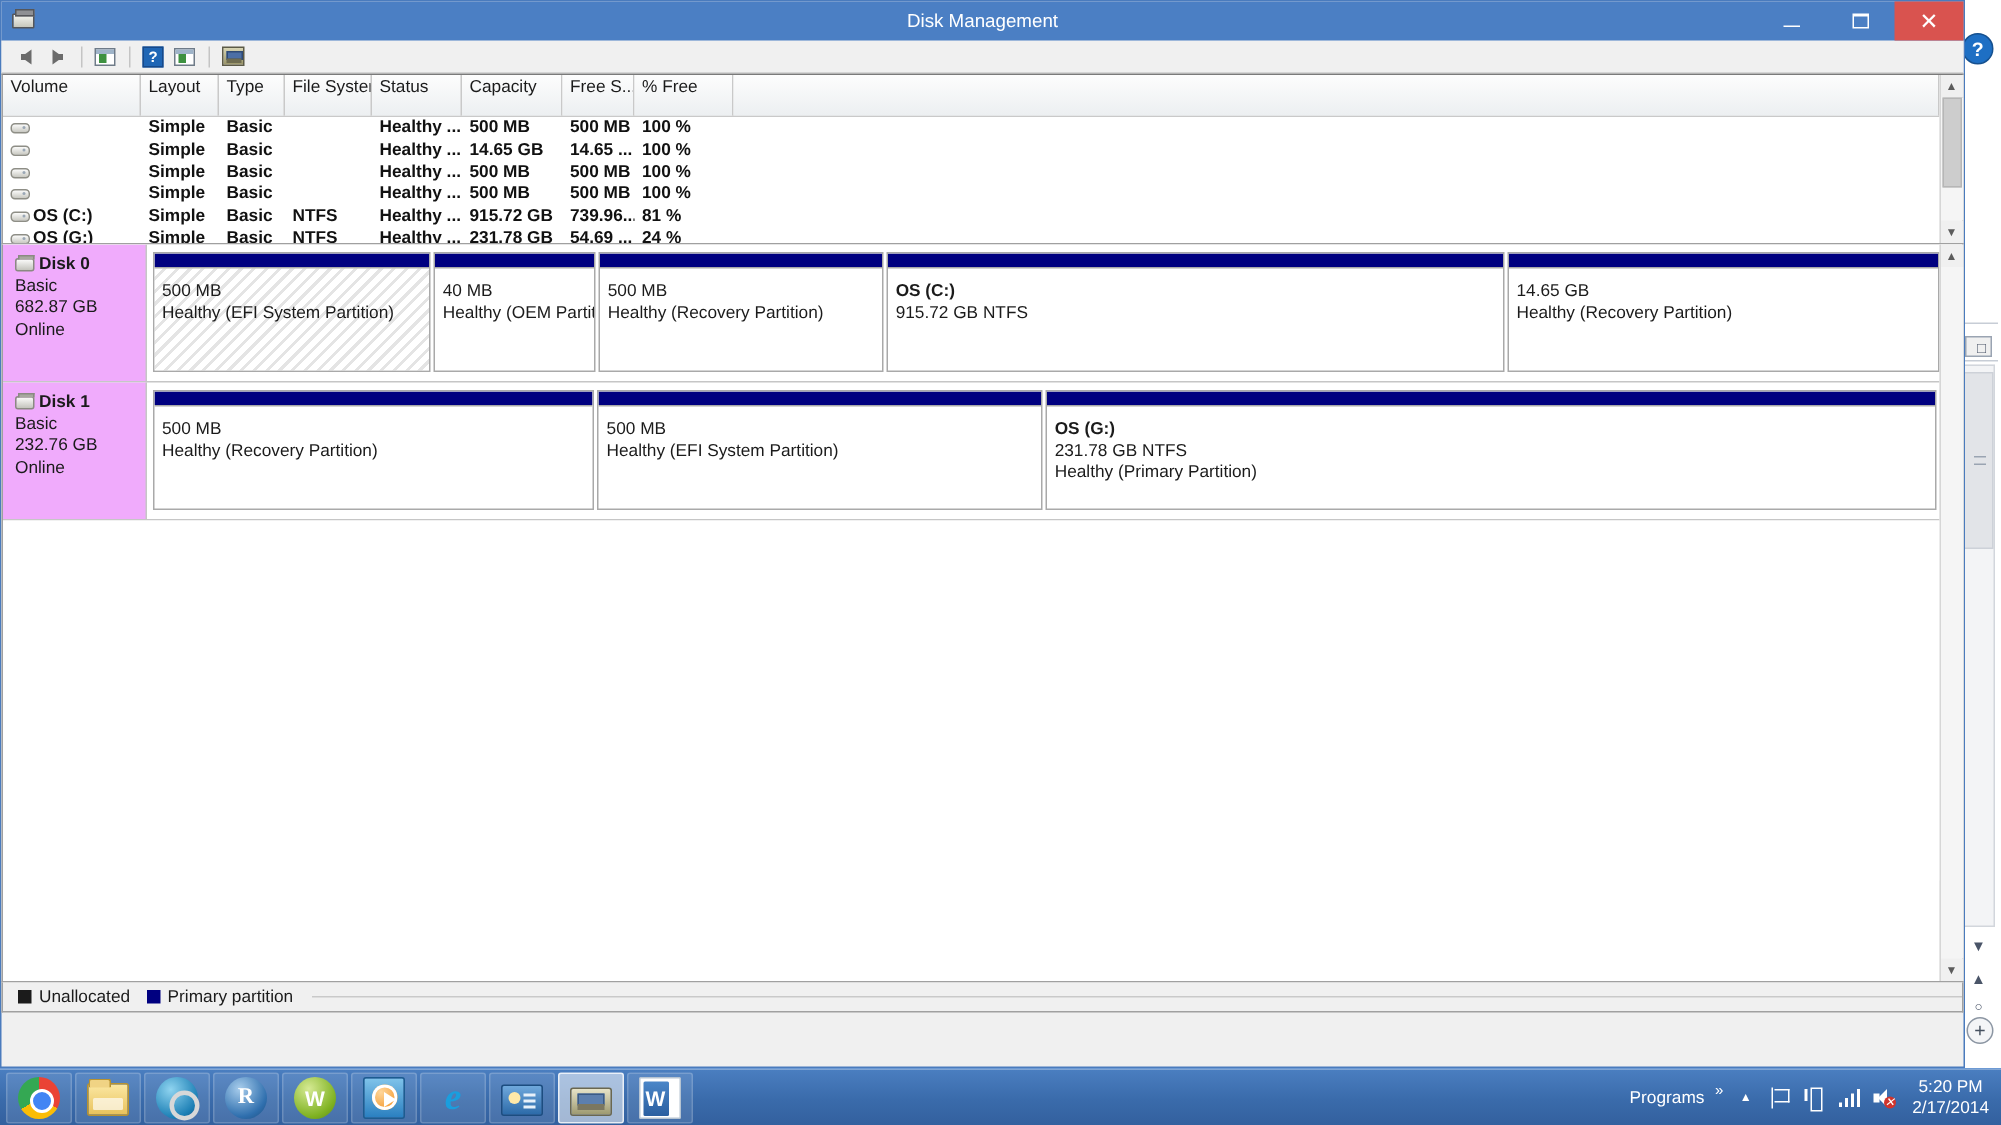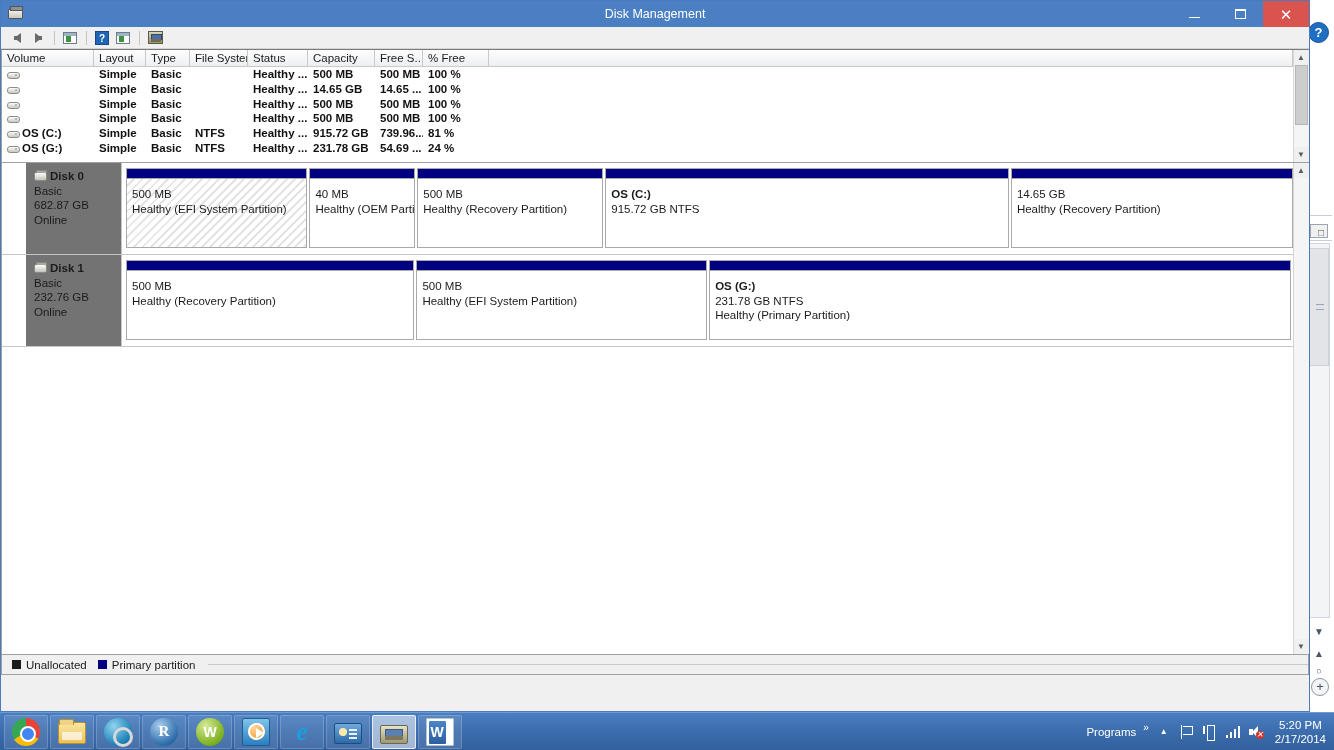--- a/index.html
+++ b/index.html
@@ -153,21 +153,21 @@
   .vollist {
     position: relative; margin: 0 0 0 0;
     height: 114px;
     background: #fff;
     border: 1px solid #a0a0a0;
     border-top: 1px solid #7a7a7a;
     display: flex;
   }
   .vollist-inner { flex: 1; position: relative; overflow: hidden; }
   .col-hdr {
-    display: flex; height: 17px; background: #f2f2f2;
+    display: flex; height: 28px; background: #f2f2f2;
     border-bottom: 1px solid #c9c9c9;
   }
   .col-hdr .ch {
     border-right: 1px solid #c9c9c9;
     padding-left: 5px; line-height: 16px; font-size: 11.5px; color: #1b1b1b;
     overflow: hidden; white-space: nowrap;
     background: linear-gradient(#fdfdfd, #eceff1);
   }
   .vrow { display: flex; height: 14.7px; align-items: center; font-size: 11.5px; color: #111; font-weight: bold; }
   .vrow .vc { padding-left: 5px; white-space: nowrap; overflow: hidden; }
@@ -202,22 +202,22 @@
     background: #fff;
     border: 1px solid #a0a0a0;
     border-top: none;
     display: flex;
   }
   .gv-inner { flex: 1; position: relative; overflow: hidden; }
 
   .diskrow { display: flex; border-bottom: 1px solid #c6c6c6; }
   .disk-info {
     width: 96px; flex-shrink: 0; padding: 6px 6px 6px 8px;
-    background: #737373; border-right: 1px solid #c6c6c6;
-    font-size: 11.5px; color: #1b1b1b; line-height: 14.6px; margin-left: 24px;
+    background: #f0abfc; border-right: 1px solid #c6c6c6;
+    font-size: 11.5px; color: #1b1b1b; line-height: 14.6px;
   }
   .disk-info .dname { font-weight: bold; display: flex; align-items: center; gap: 3px; }
   .disk-glyph2 {
     display:inline-block; width: 13px; height: 9px;
     background: linear-gradient(#fbfbfa, #c4c4bd);
     border: 1px solid #8a8a82; border-radius: 2px;
     position: relative;
   }
   .disk-glyph2:before {
     content:""; position:absolute; left:1px; top:-3px; width:9px; height:2px;

